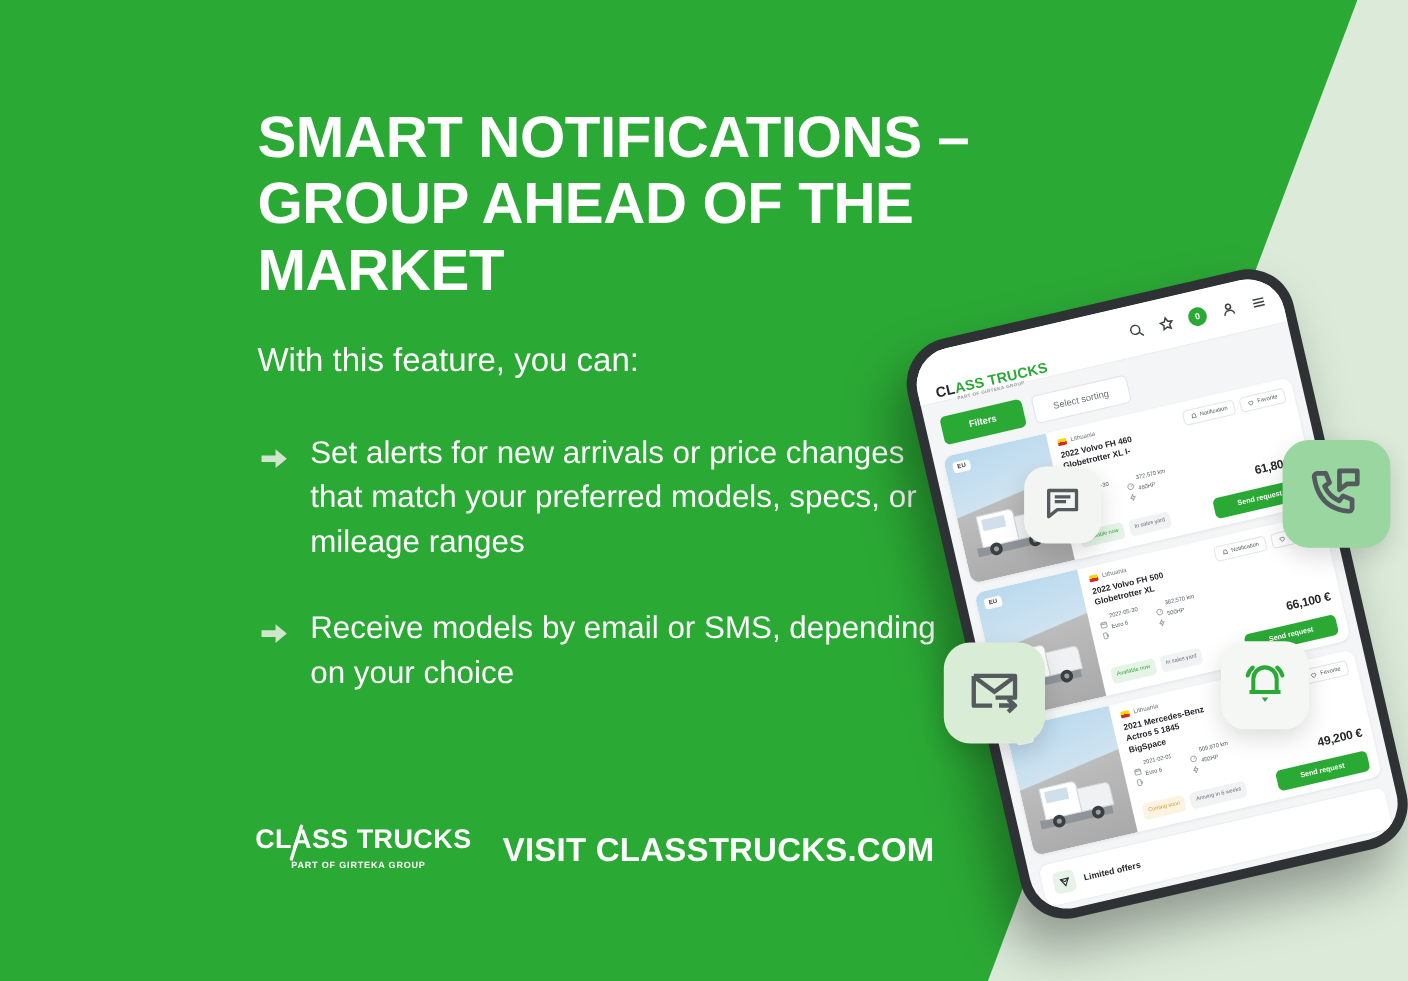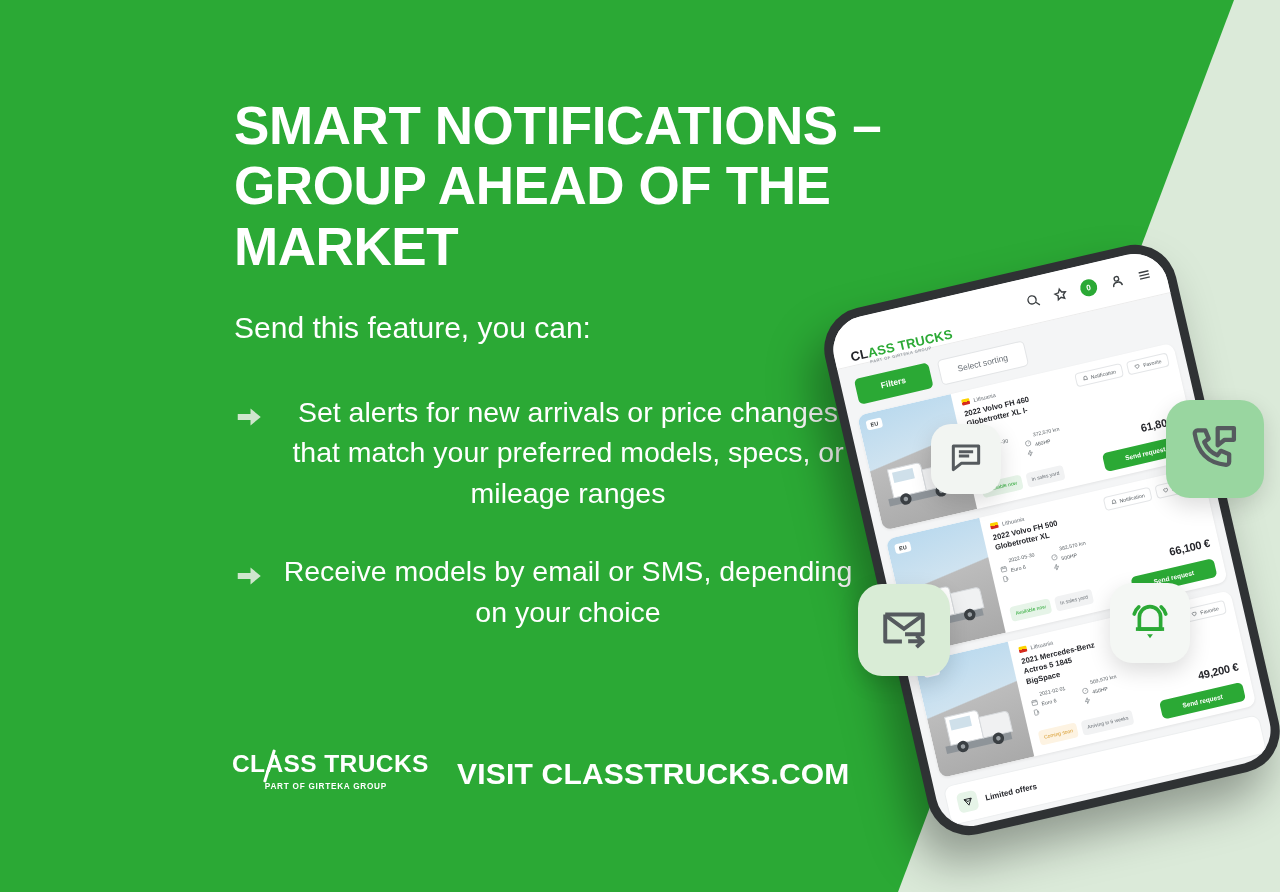--- a/index.html
+++ b/index.html
@@ -23,21 +23,21 @@
   .headline{
     color:#ffffff;font-weight:700;font-size:53px;line-height:1.14;
     letter-spacing:-0.4px;margin:0;
   }
   .headline .l2{display:block;}
   .lead{
     color:#ffffff;font-size:30px;font-weight:400;line-height:1.3;
     margin:0;position:absolute;top:212px;left:0;white-space:nowrap;
   }
   .bullets{position:absolute;top:296px;left:0;width:620px;}
-  .bullet{display:flex;align-items:flex-start;margin-bottom:38px;text-align:center;}
+  .bullet{display:flex;align-items:flex-start;margin-bottom:38px;}
   .bullet:last-child{margin-bottom:0;}
   .arrow-ico{
     flex:0 0 auto;width:30px;height:30px;margin-right:18px;margin-top:10px;
   }
   .arrow-ico svg{display:block;}
   .bullet-text{
     color:#ffffff;font-size:28.5px;line-height:1.42;font-weight:400;
   }
 
   
@@ -185,21 +185,21 @@
 
   <div class="bg-mint"></div>
   <div class="bg-green"></div>
 
   <div class="copy">
     <h1 class="headline">
       <span>SMART NOTIFICATIONS –</span>
       <span class="l2">GROUP AHEAD OF THE MARKET</span>
     </h1>
 
-    <p class="lead">Send this feature, you can:</p>
+    <p class="lead">With this feature, you can:</p>
 
     <div class="bullets">
       <div class="bullet">
         <span class="arrow-ico">
           <svg width="30" height="30" viewBox="0 0 24 24" fill="none">
             <path d="M3 9.6h10.2V5.2L21.4 12l-8.2 6.8v-4.4H3z" fill="#cfe6cd"></path>
           </svg>
         </span>
         <span class="bullet-text">Set alerts for new arrivals or price changes that match your preferred models, specs, or mileage ranges</span>
       </div>

